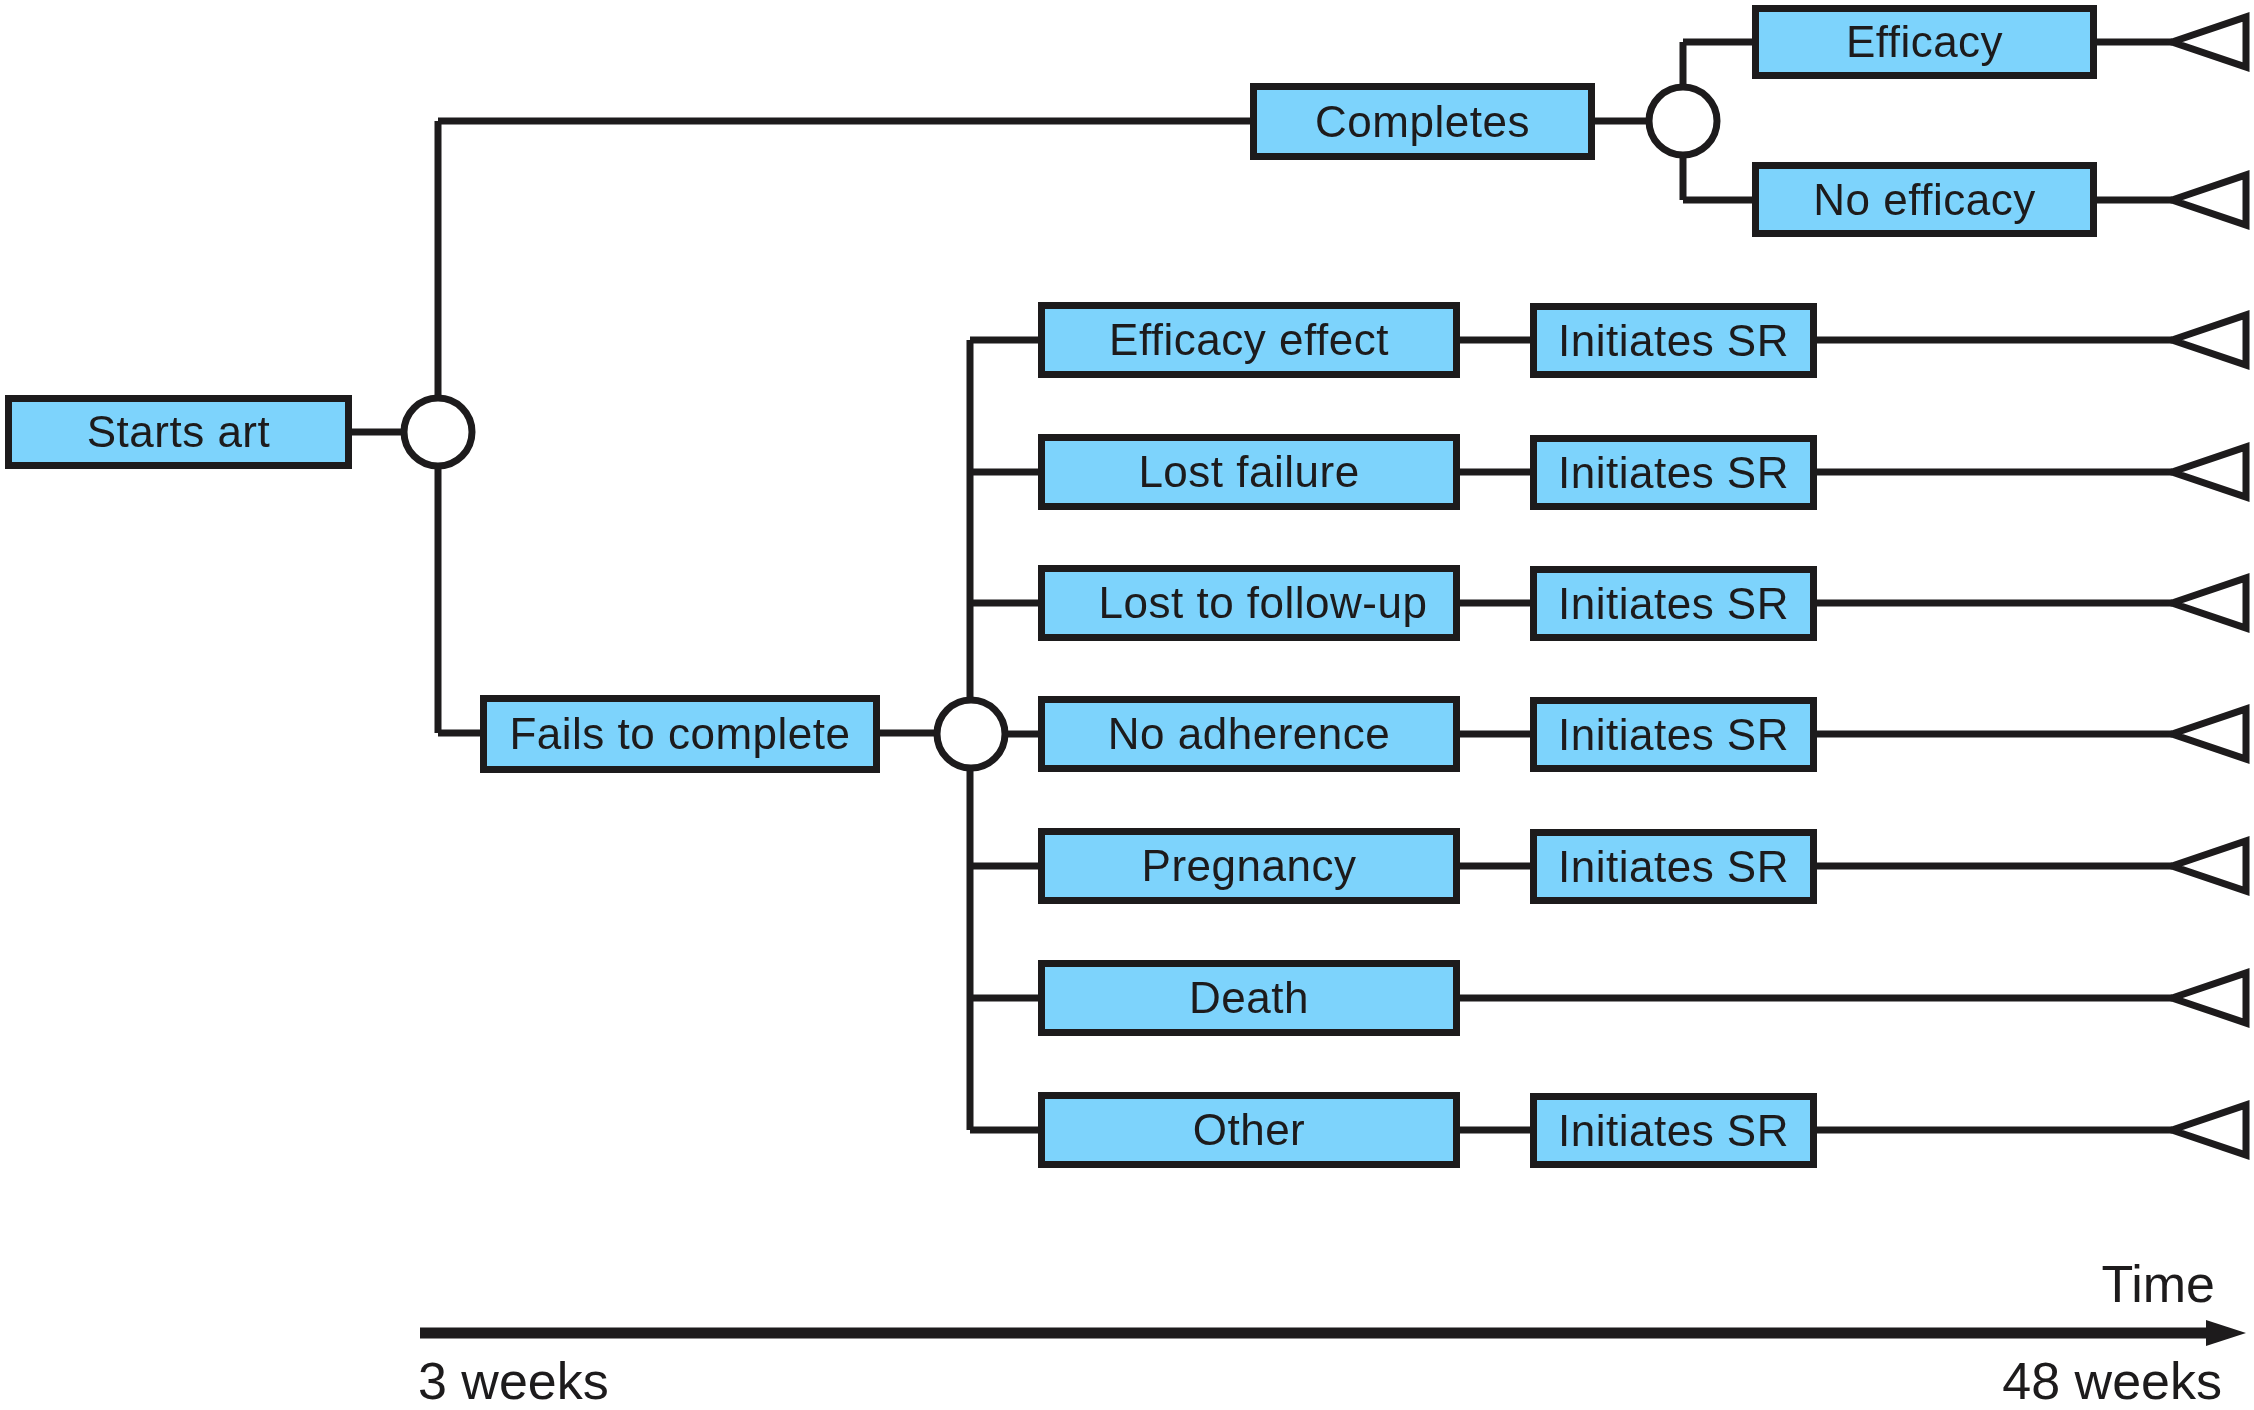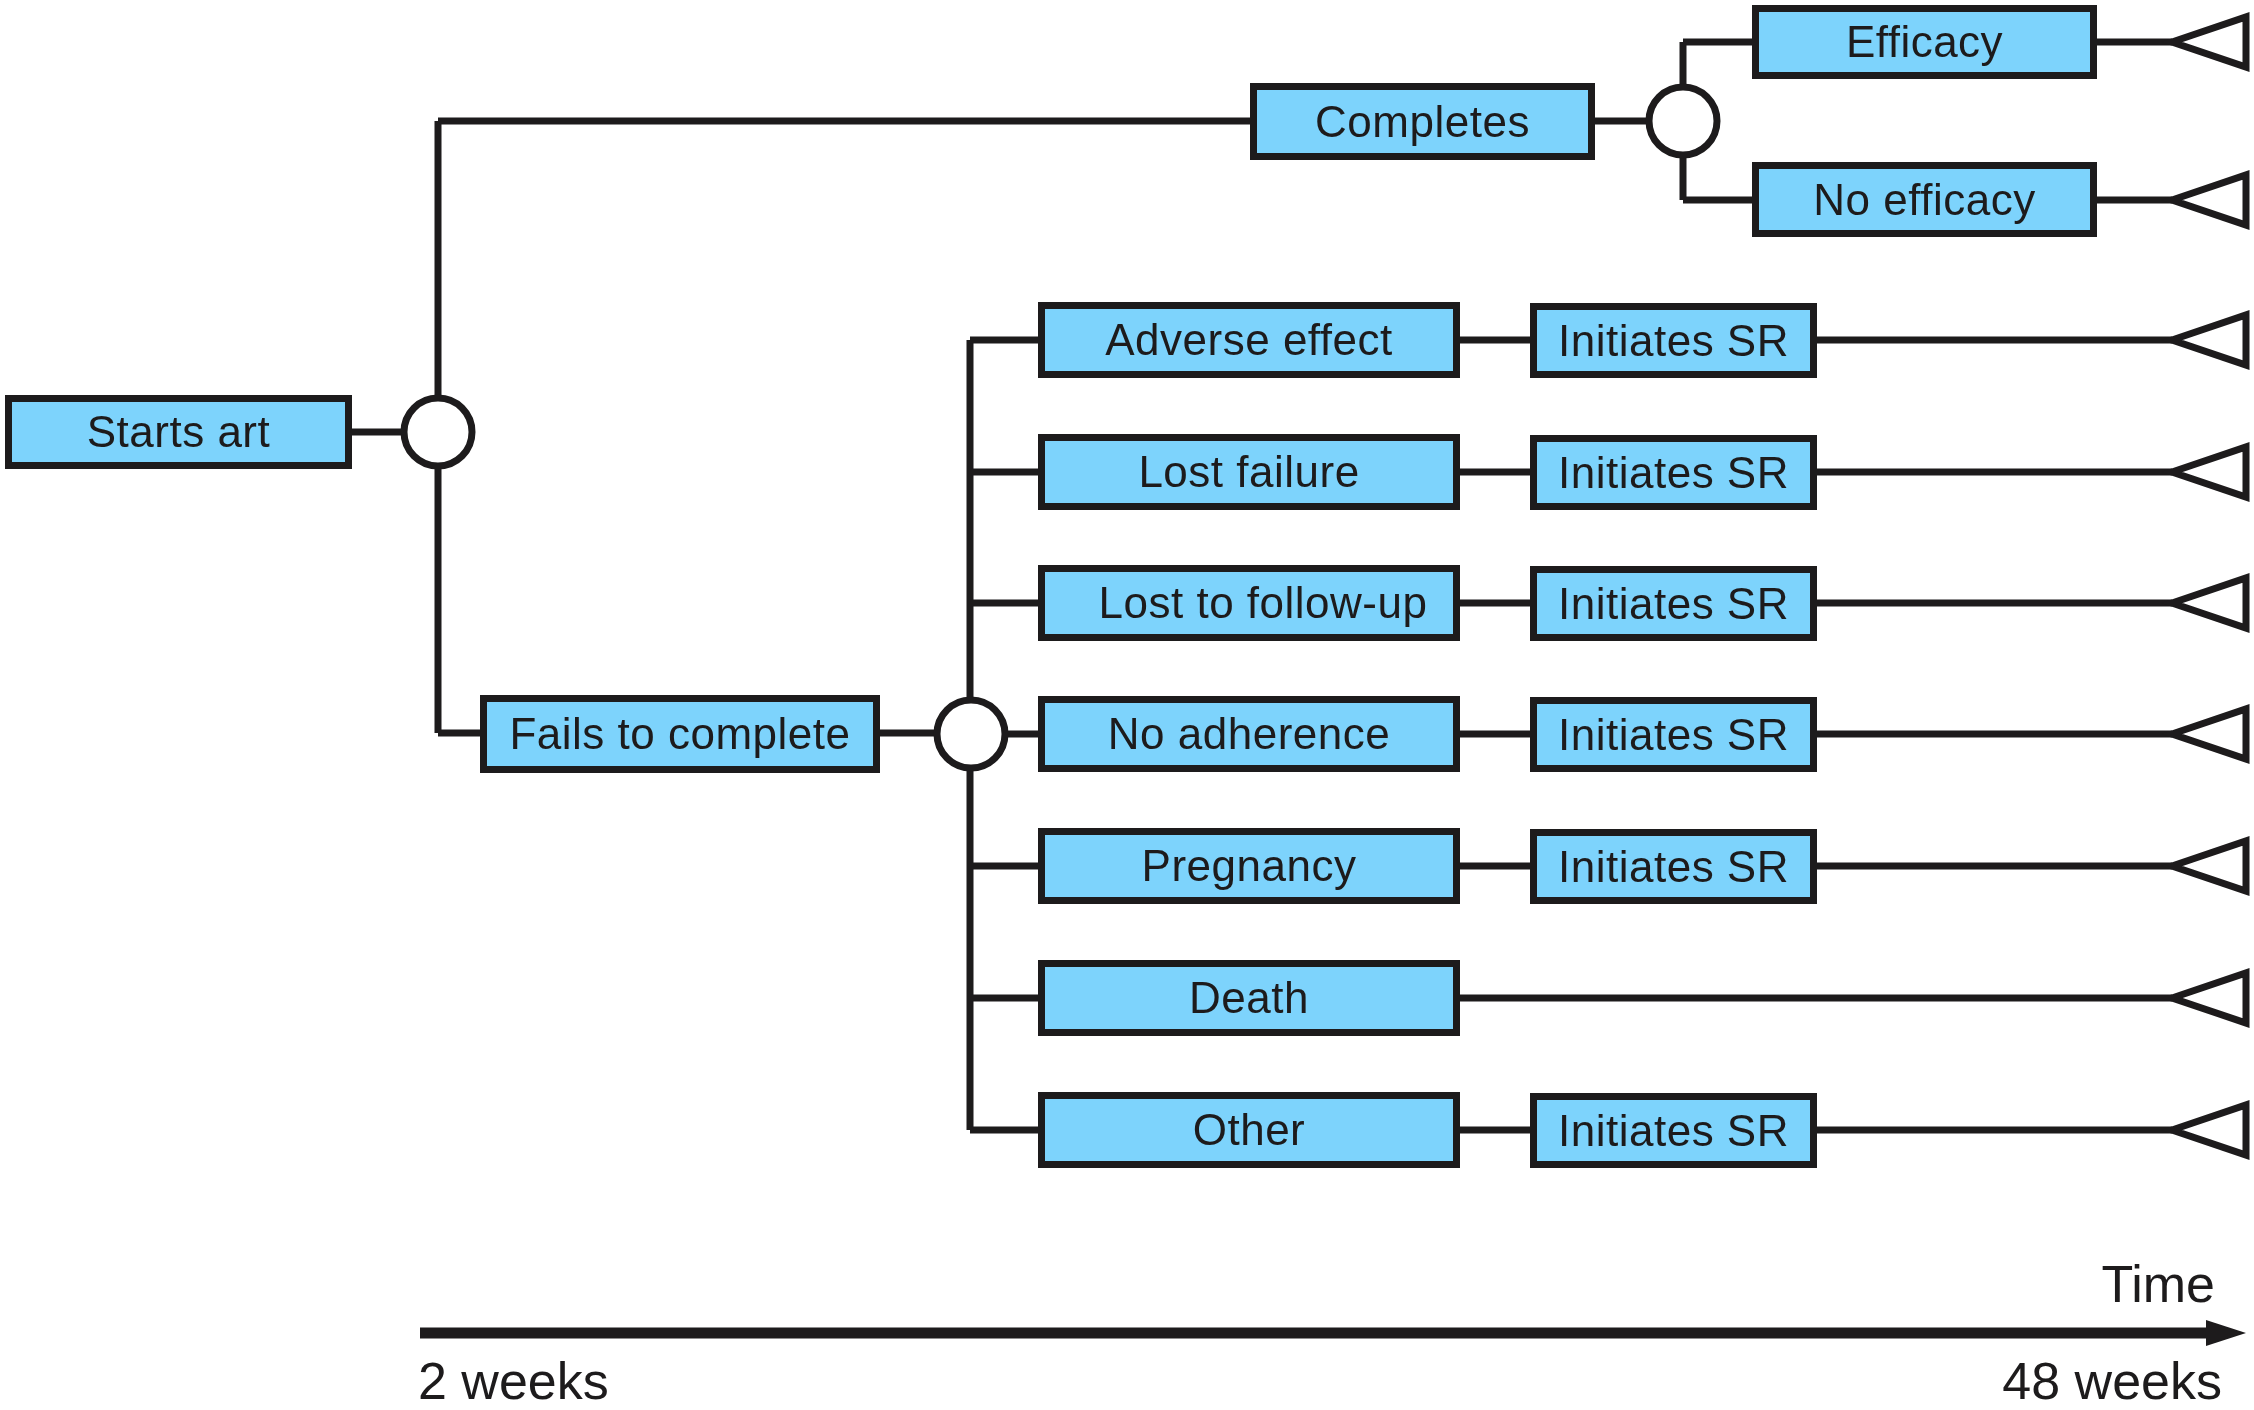--- a/index.html
+++ b/index.html
@@ -97,37 +97,37 @@
   </svg>
 
   <div class="node n-start">Starts art</div>
 
   <div class="node n-completes">Completes</div>
   <div class="node n-efficacy">Efficacy</div>
   <div class="node n-noeff">No efficacy</div>
 
   <div class="node n-fails">Fails to complete</div>
 
-  <div class="node n-out r0">Adverse effect</div>
+  <div class="node n-out r0">Efficacy effect</div>
   <div class="node n-sr r0">Initiates SR</div>
 
   <div class="node n-out r1">Lost failure</div>
   <div class="node n-sr r1">Initiates SR</div>
 
   <div class="node n-out r2">Lost to follow-up</div>
   <div class="node n-sr r2">Initiates SR</div>
 
   <div class="node n-out r3">No adherence</div>
   <div class="node n-sr r3">Initiates SR</div>
 
   <div class="node n-out r4">Pregnancy</div>
   <div class="node n-sr r4">Initiates SR</div>
 
   <div class="node n-out r6">Other</div>
 
   <div class="node n-out r5">Death</div>
   <div class="node n-sr r6">Initiates SR</div>
 
   <div class="axis-label lbl-time">Time</div>
-  <div class="axis-label lbl-zero">2 weeks</div>
+  <div class="axis-label lbl-zero">3 weeks</div>
   <div class="axis-label lbl-end">48 weeks</div>
 
 </div>
 
 </body></html>

